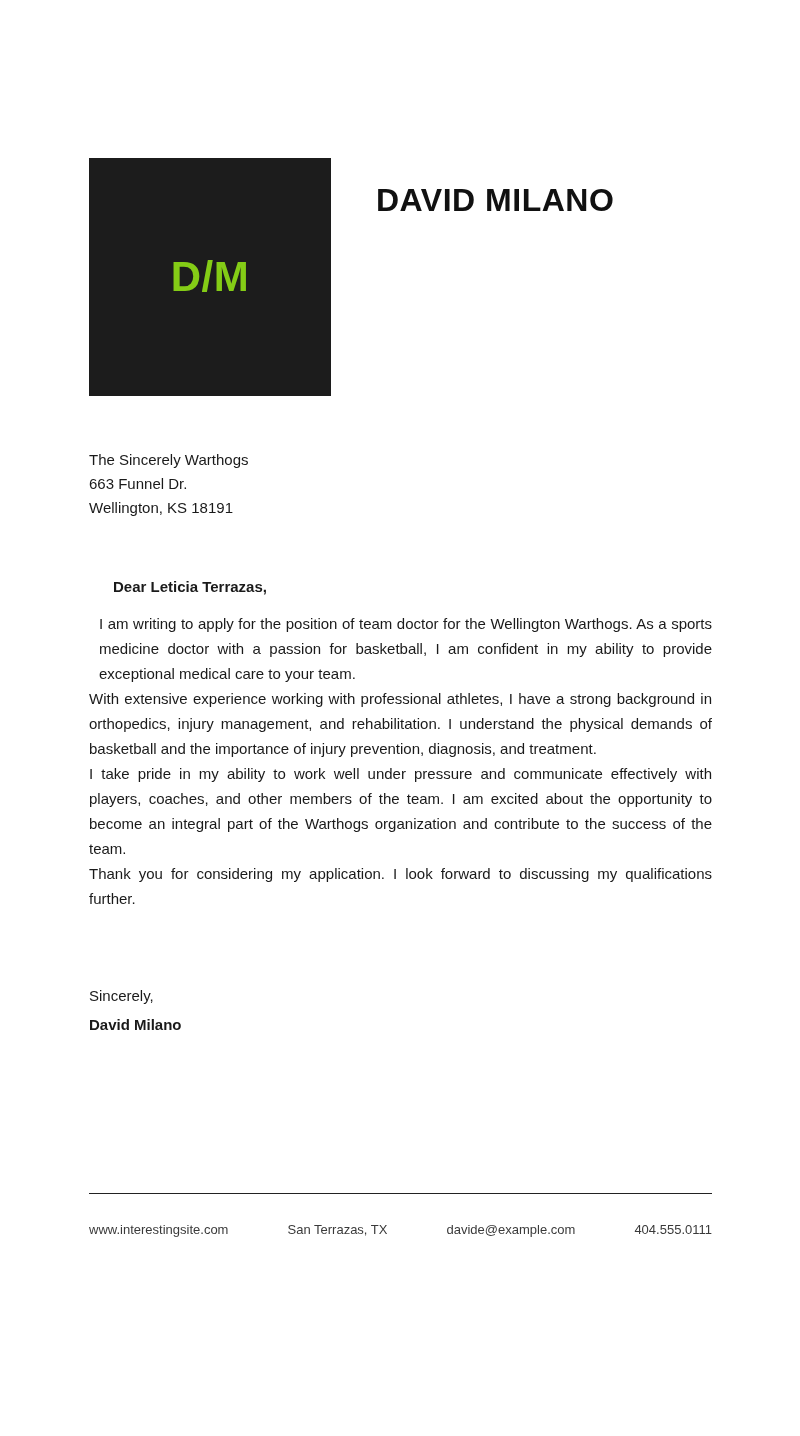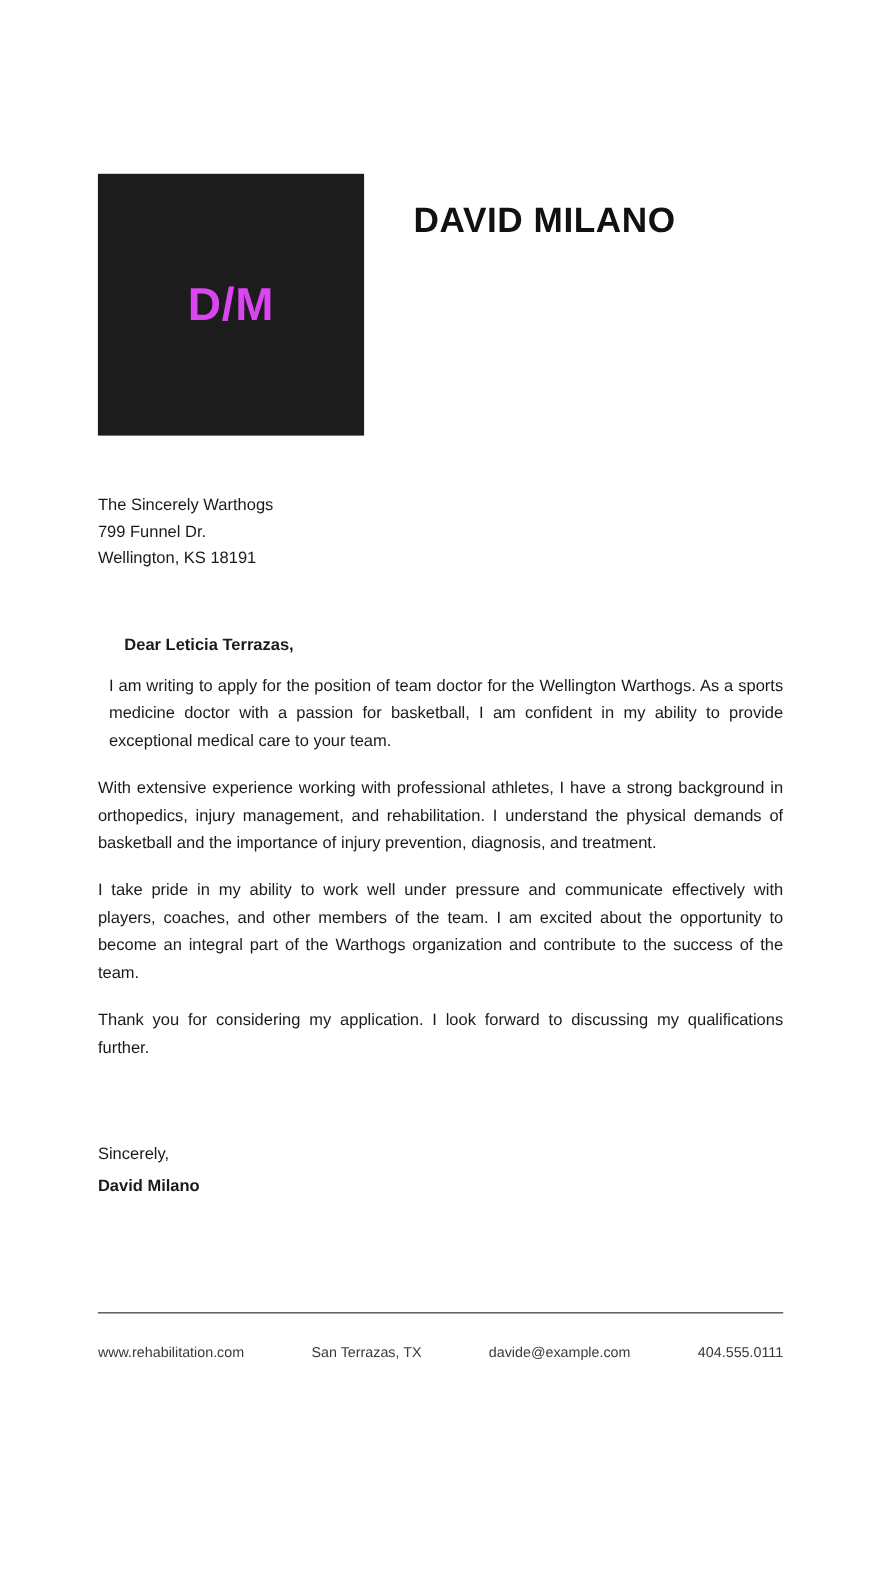--- a/index.html
+++ b/index.html
@@ -20,21 +20,21 @@
   .logo {
     width: 242px;
     height: 238px;
     background: #1c1c1c;
     flex: none;
     display: flex;
     align-items: center;
     justify-content: center;
   }
   .logo-monogram {
-    color: #d946ef;
+    color: #84cc16;
     font-size: 42px;
     font-weight: 700;
     letter-spacing: 0.5px;
   }
   .name-heading {
     font-size: 32px;
     font-weight: 700;
     color: #111111;
     margin: 24px 0 0 45px;
     letter-spacing: 0.5px;
@@ -50,21 +50,20 @@
     margin-top: 54px;
     font-size: 15px;
     font-weight: 700;
     line-height: 25px;
     margin-left: 24px;
   }
   .body-par {
     font-size: 15px;
     line-height: 25px;
     text-align: justify;
-    margin-top: 18px;
   }
   .body-par.first { margin-top: 12px; margin-left: 10px; }
 
   
   .closing-line { margin-top: 72px; font-size: 15px; line-height: 25px; }
   .signature-name { margin-top: 4px; font-size: 15px; line-height: 25px; font-weight: 700; }
 
   
   .footer { position: absolute; left: 89px; right: 88px; top: 1193px; }
   .footer-rule { border: none; border-top: 1px solid #222222; height: 0; }
@@ -84,40 +83,40 @@
 
   <header class="header">
     <div class="logo">
       <span class="logo-monogram">D/M</span>
     </div>
     <h1 class="name-heading">DAVID MILANO</h1>
   </header>
 
   <section class="recipient">
     <div class="recipient-line">The Sincerely Warthogs</div>
-    <div class="recipient-line">799 Funnel Dr.</div>
+    <div class="recipient-line">663 Funnel Dr.</div>
     <div class="recipient-line">Wellington, KS 18191</div>
   </section>
 
   <section class="letter-body">
     <p class="salutation">Dear Leticia Terrazas,</p>
     <p class="body-par first">I am writing to apply for the position of team doctor for the Wellington Warthogs. As a sports medicine doctor with a passion for basketball, I am confident in my ability to provide exceptional medical care to your team.</p>
     <p class="body-par">With extensive experience working with professional athletes, I have a strong background in orthopedics, injury management, and rehabilitation. I understand the physical demands of basketball and the importance of injury prevention, diagnosis, and treatment.</p>
     <p class="body-par">I take pride in my ability to work well under pressure and communicate effectively with players, coaches, and other members of the team. I am excited about the opportunity to become an integral part of the Warthogs organization and contribute to the success of the team.</p>
     <p class="body-par">Thank you for considering my application. I look forward to discussing my qualifications further.</p>
   </section>
 
   <section class="closing">
     <p class="closing-line">Sincerely,</p>
     <p class="signature-name">David Milano</p>
   </section>
 
   <footer class="footer">
     <hr class="footer-rule">
     <div class="footer-row">
-      <span>www.rehabilitation.com</span>
+      <span>www.interestingsite.com</span>
       <span>San Terrazas, TX</span>
       <span>davide@example.com</span>
       <span>404.555.0111</span>
     </div>
   </footer>
 
 </div>
 
 </body></html>

